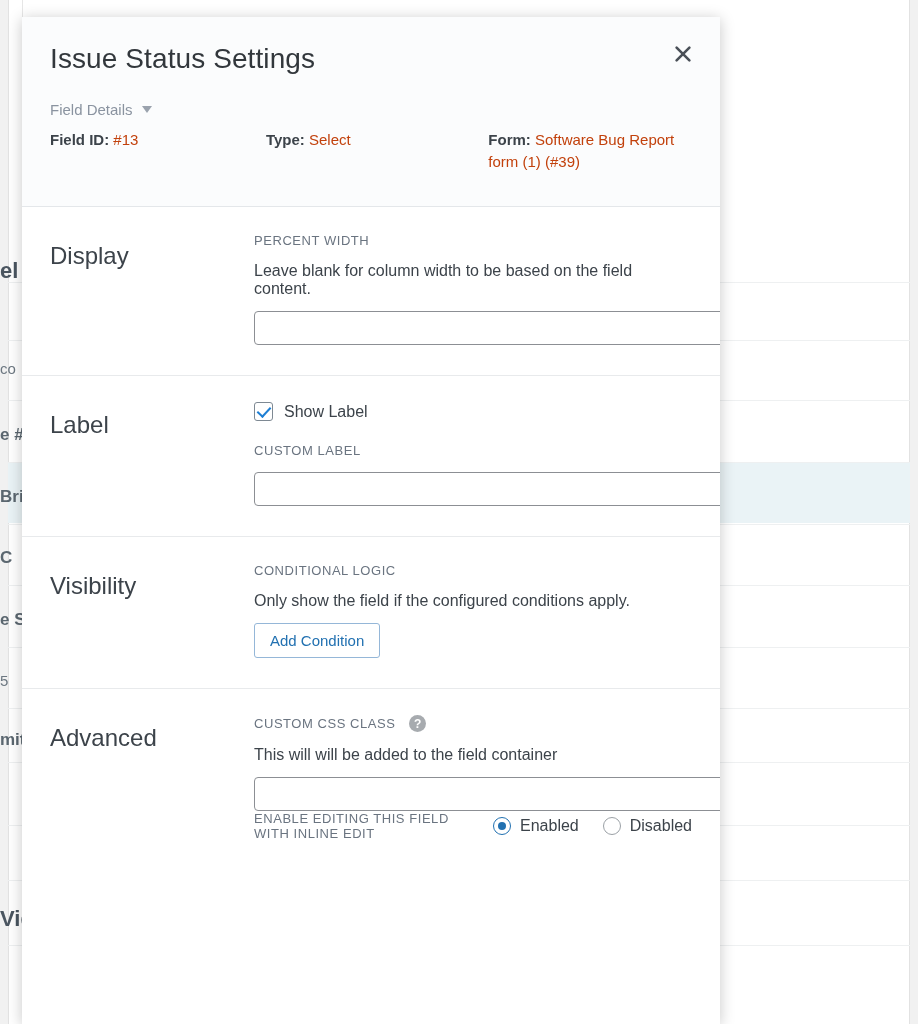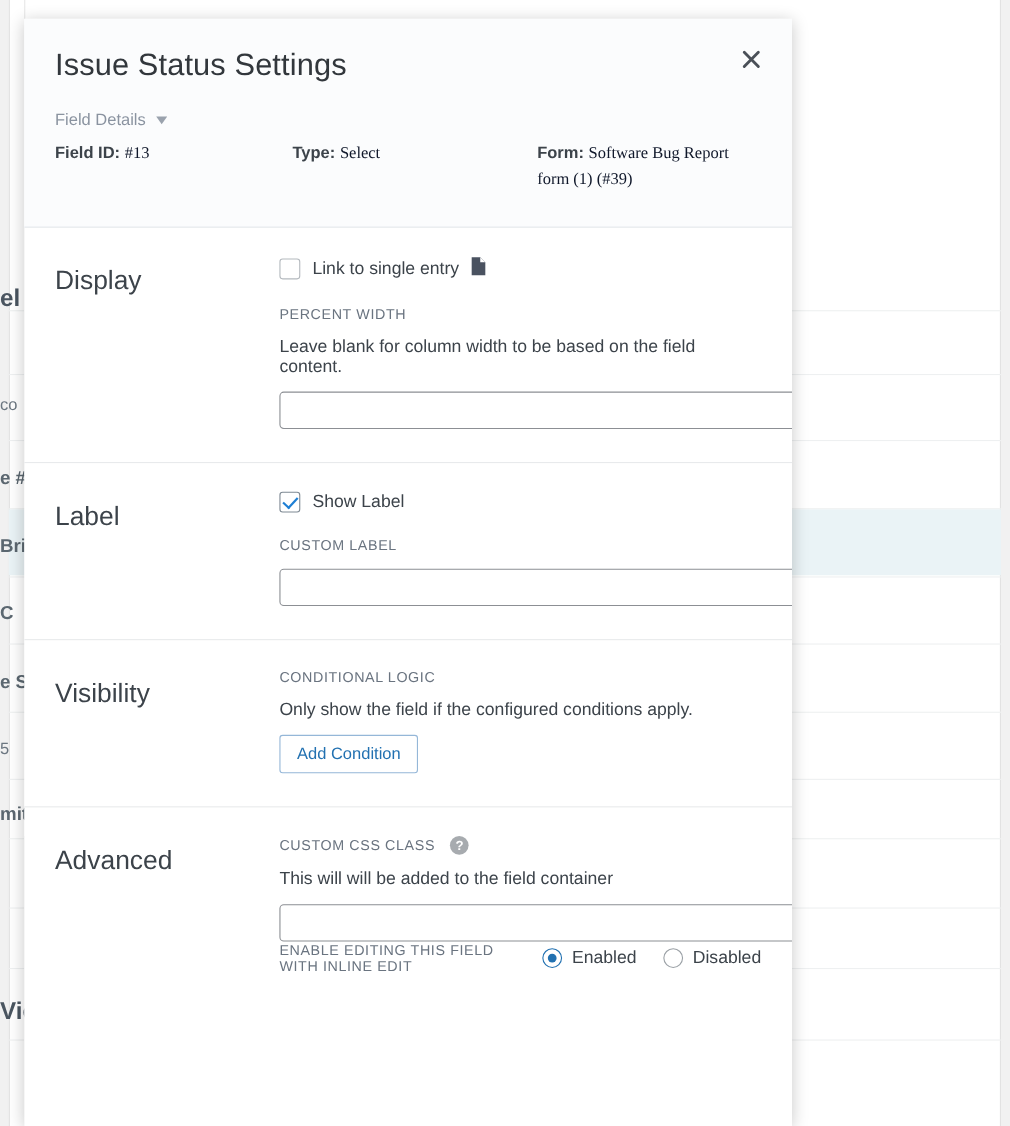--- a/index.html
+++ b/index.html
@@ -119,21 +119,21 @@
     align-items: flex-start;
     font-size: 15px;
     color: #50575e;
     line-height: 1.45;
   }
   .meta-item { }
   .meta-item.id    { width: 265px; }
   .meta-item.type  { width: 273px; }
   .meta-item.form  { width: 250px; }
   .meta-key { font-weight: bold; color: #3c434a; }
-  .meta-val { color: #0f172a; font-family: Liberation Serif, serif; }
+  .meta-val { color: #c2410c; }
 
   
   .section {
     display: flex;
     border-bottom: 1px solid #e8eaec;
     padding: 26px 28px 30px 28px;
   }
   .section:last-child { border-bottom: none; }
   .section-title {
     width: 204px;
@@ -331,30 +331,20 @@
         <span class="meta-key">Form:</span>
         <span class="meta-val">Software Bug Report form (1) (#39)</span>
       </div>
     </div>
   </div>
 
   <div class="section">
     <div class="section-title">Display</div>
     <div class="section-body">
 
-      <div class="check-row">
-        <span class="cb"></span>
-        <span class="check-label">Link to single entry</span>
-        <span class="doc-icon">
-          <svg width="14" height="18" viewBox="0 0 14 18" aria-hidden="true">
-            <path d="M0.8 0.8 H8.6 L13.2 5.4 V17.2 H0.8 Z" fill="#4a5260"></path>
-            <path d="M8.6 0.8 V5.4 H13.2 Z" fill="#ffffff"></path>
-          </svg>
-        </span>
-      </div>
 
       <div class="subhead">
         <span>PERCENT WIDTH</span>
       </div>
       <div class="desc">Leave blank for column width to be based on the field content.</div>
       <input class="text-input input-narrow" type="text" placeholder="" style="">
     </div>
   </div>
 
   <div class="section">

